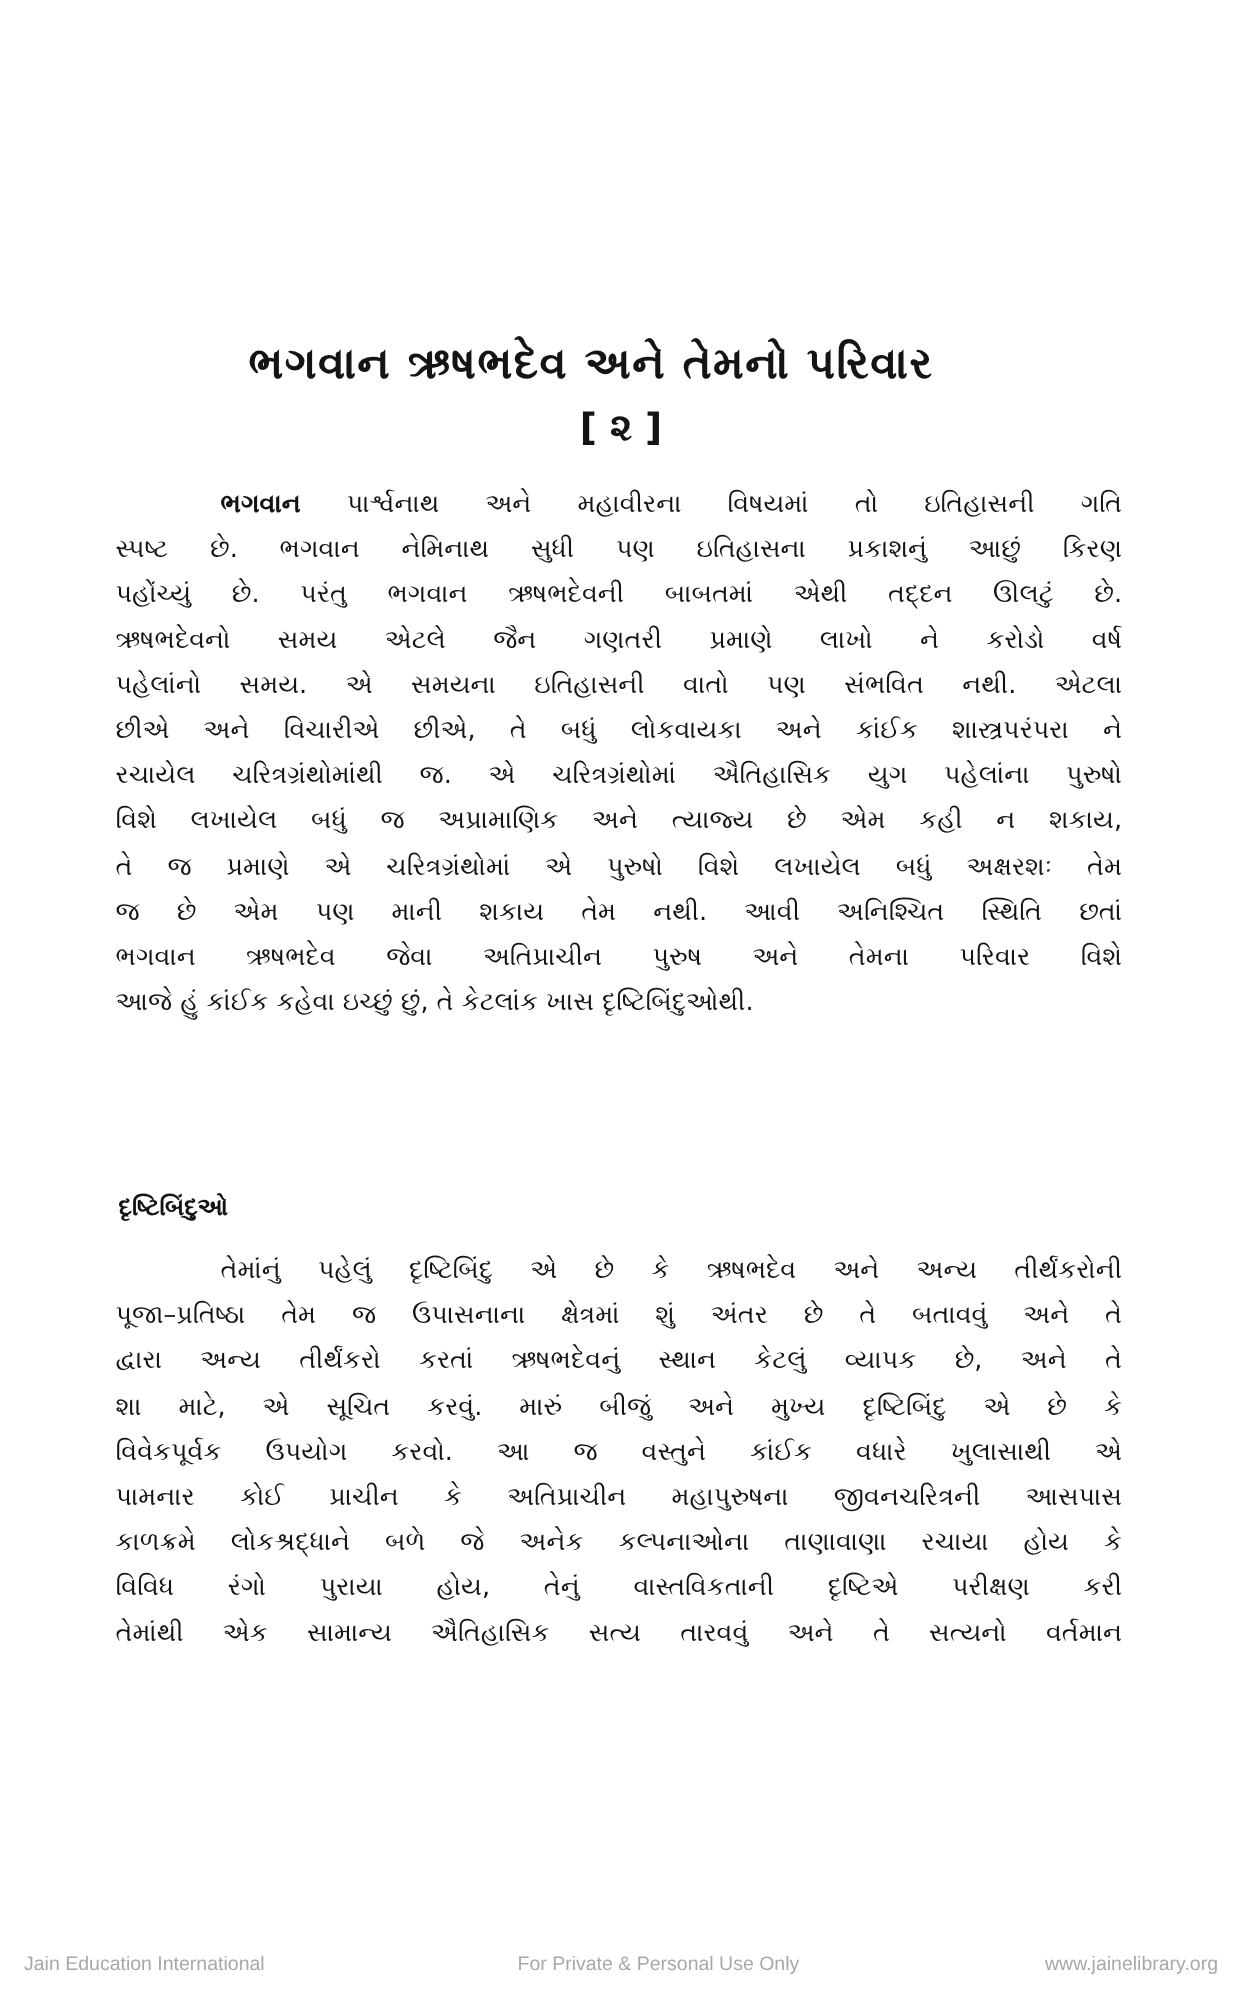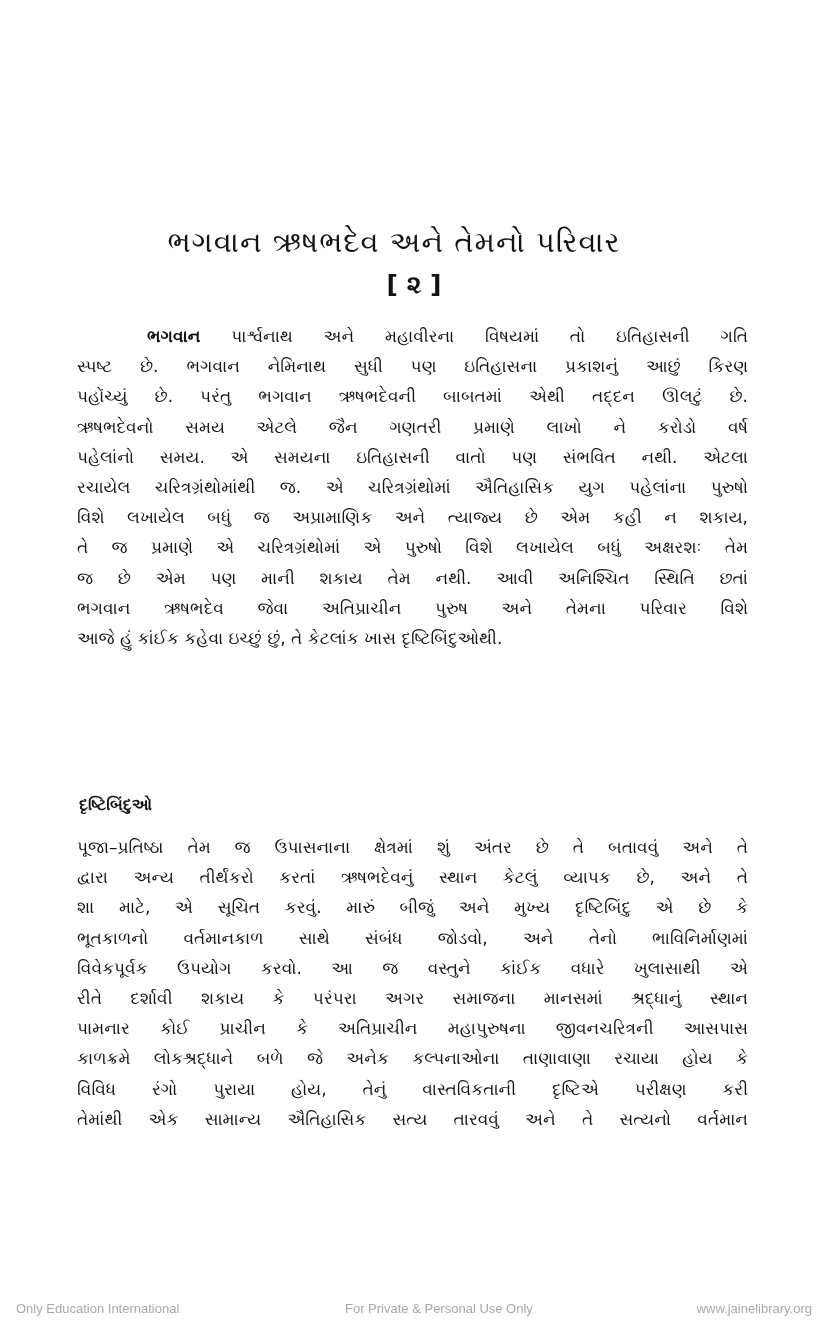--- a/index.html
+++ b/index.html
@@ -21,21 +21,21 @@
       width: 828px;
       height: 1338px;
     }
     .chapter-title {
       position: absolute;
       left: 0;
       width: 788px;
       top: 222px;
       text-align: center;
       font-size: 29px;
-      font-weight: normal;
+      font-weight: bold;
       letter-spacing: 1px;
       line-height: 40px;
       white-space: nowrap;
     }
     .chapter-number {
       position: absolute;
       left: 0;
       width: 828px;
       top: 268px;
       text-align: center;
@@ -110,45 +110,45 @@
   <div class="chapter-title">ભગવાન ઋષભદેવ અને તેમનો પરિવાર</div>
   <div class="chapter-number">[ ૨ ]</div>
 
   <div class="body-text" id="para1">
     <div class="para">
       <span class="line indent"><span class="lead-bold">ભગવાન</span><span> પાર્શ્વનાથ અને મહાવીરના વિષયમાં તો ઇતિહાસની ગતિ</span></span>
       <span class="line">સ્પષ્ટ છે. ભગવાન નેમિનાથ સુધી પણ ઇતિહાસના પ્રકાશનું આછું કિરણ</span>
       <span class="line">પહોંચ્યું છે. પરંતુ ભગવાન ઋષભદેવની બાબતમાં એથી તદ્દન ઊલટું છે.</span>
       <span class="line">ઋષભદેવનો સમય એટલે જૈન ગણતરી પ્રમાણે લાખો ને કરોડો વર્ષ</span>
       <span class="line">પહેલાંનો સમય. એ સમયના ઇતિહાસની વાતો પણ સંભવિત નથી. એટલા</span>
+      <span class="line">છીએ અને વિચારીએ છીએ, તે બધું લોકવાયકા અને કાંઈક શાસ્ત્રપરંપરા ને</span>
       <span class="line">રચાયેલ ચરિત્રગ્રંથોમાંથી જ. એ ચરિત્રગ્રંથોમાં ઐતિહાસિક યુગ પહેલાંના પુરુષો</span>
       <span class="line">વિશે લખાયેલ બધું જ અપ્રામાણિક અને ત્યાજ્ય છે એમ કહી ન શકાય,</span>
       <span class="line">તે જ પ્રમાણે એ ચરિત્રગ્રંથોમાં એ પુરુષો વિશે લખાયેલ બધું અક્ષરશઃ તેમ</span>
       <span class="line">જ છે એમ પણ માની શકાય તેમ નથી. આવી અનિશ્ચિત સ્થિતિ છતાં</span>
       <span class="line">ભગવાન ઋષભદેવ જેવા અતિપ્રાચીન પુરુષ અને તેમના પરિવાર વિશે</span>
       <span class="line last">આજે હું કાંઈક કહેવા ઇચ્છું છું, તે કેટલાંક ખાસ દૃષ્ટિબિંદુઓથી.</span>
     </div>
   </div>
 
   <div class="section-heading">દૃષ્ટિબિંદુઓ</div>
 
   <div class="body-text" id="para2">
     <div class="para">
+      <span class="line indent">તેમાંનું પહેલું દૃષ્ટિબિંદુ એ છે કે ઋષભદેવ અને અન્ય તીર્થંકરોની</span>
       <span class="line">પૂજા–પ્રતિષ્ઠા તેમ જ ઉપાસનાના ક્ષેત્રમાં શું અંતર છે તે બતાવવું અને તે</span>
       <span class="line">દ્વારા અન્ય તીર્થંકરો કરતાં ઋષભદેવનું સ્થાન કેટલું વ્યાપક છે, અને તે</span>
       <span class="line">શા માટે, એ સૂચિત કરવું. મારું બીજું અને મુખ્ય દૃષ્ટિબિંદુ એ છે કે</span>
-      <span class="line">ભૂતકાળનો વર્તમાનકાળ સાથે સંબંધ જોડવો, અને તેનો ભાવિનિર્માણમાં</span>
       <span class="line">વિવેકપૂર્વક ઉપયોગ કરવો. આ જ વસ્તુને કાંઈક વધારે ખુલાસાથી એ</span>
-      <span class="line">રીતે દર્શાવી શકાય કે પરંપરા અગર સમાજના માનસમાં શ્રદ્ધાનું સ્થાન</span>
       <span class="line">પામનાર કોઈ પ્રાચીન કે અતિપ્રાચીન મહાપુરુષના જીવનચરિત્રની આસપાસ</span>
       <span class="line">કાળક્રમે લોકશ્રદ્ધાને બળે જે અનેક કલ્પનાઓના તાણાવાણા રચાયા હોય કે</span>
       <span class="line">વિવિધ રંગો પુરાયા હોય, તેનું વાસ્તવિકતાની દૃષ્ટિએ પરીક્ષણ કરી</span>
       <span class="line">તેમાંથી એક સામાન્ય ઐતિહાસિક સત્ય તારવવું અને તે સત્યનો વર્તમાન</span>
     </div>
   </div>
 
   <div class="footer">
-    <span class="f-left">Only Education International</span>
+    <span class="f-left">Jain Education International</span>
     <span class="f-center">For Private &amp; Personal Use Only</span>
     <span class="f-right">www.jainelibrary.org</span>
   </div>
 
 </div>
 
 </body></html>

